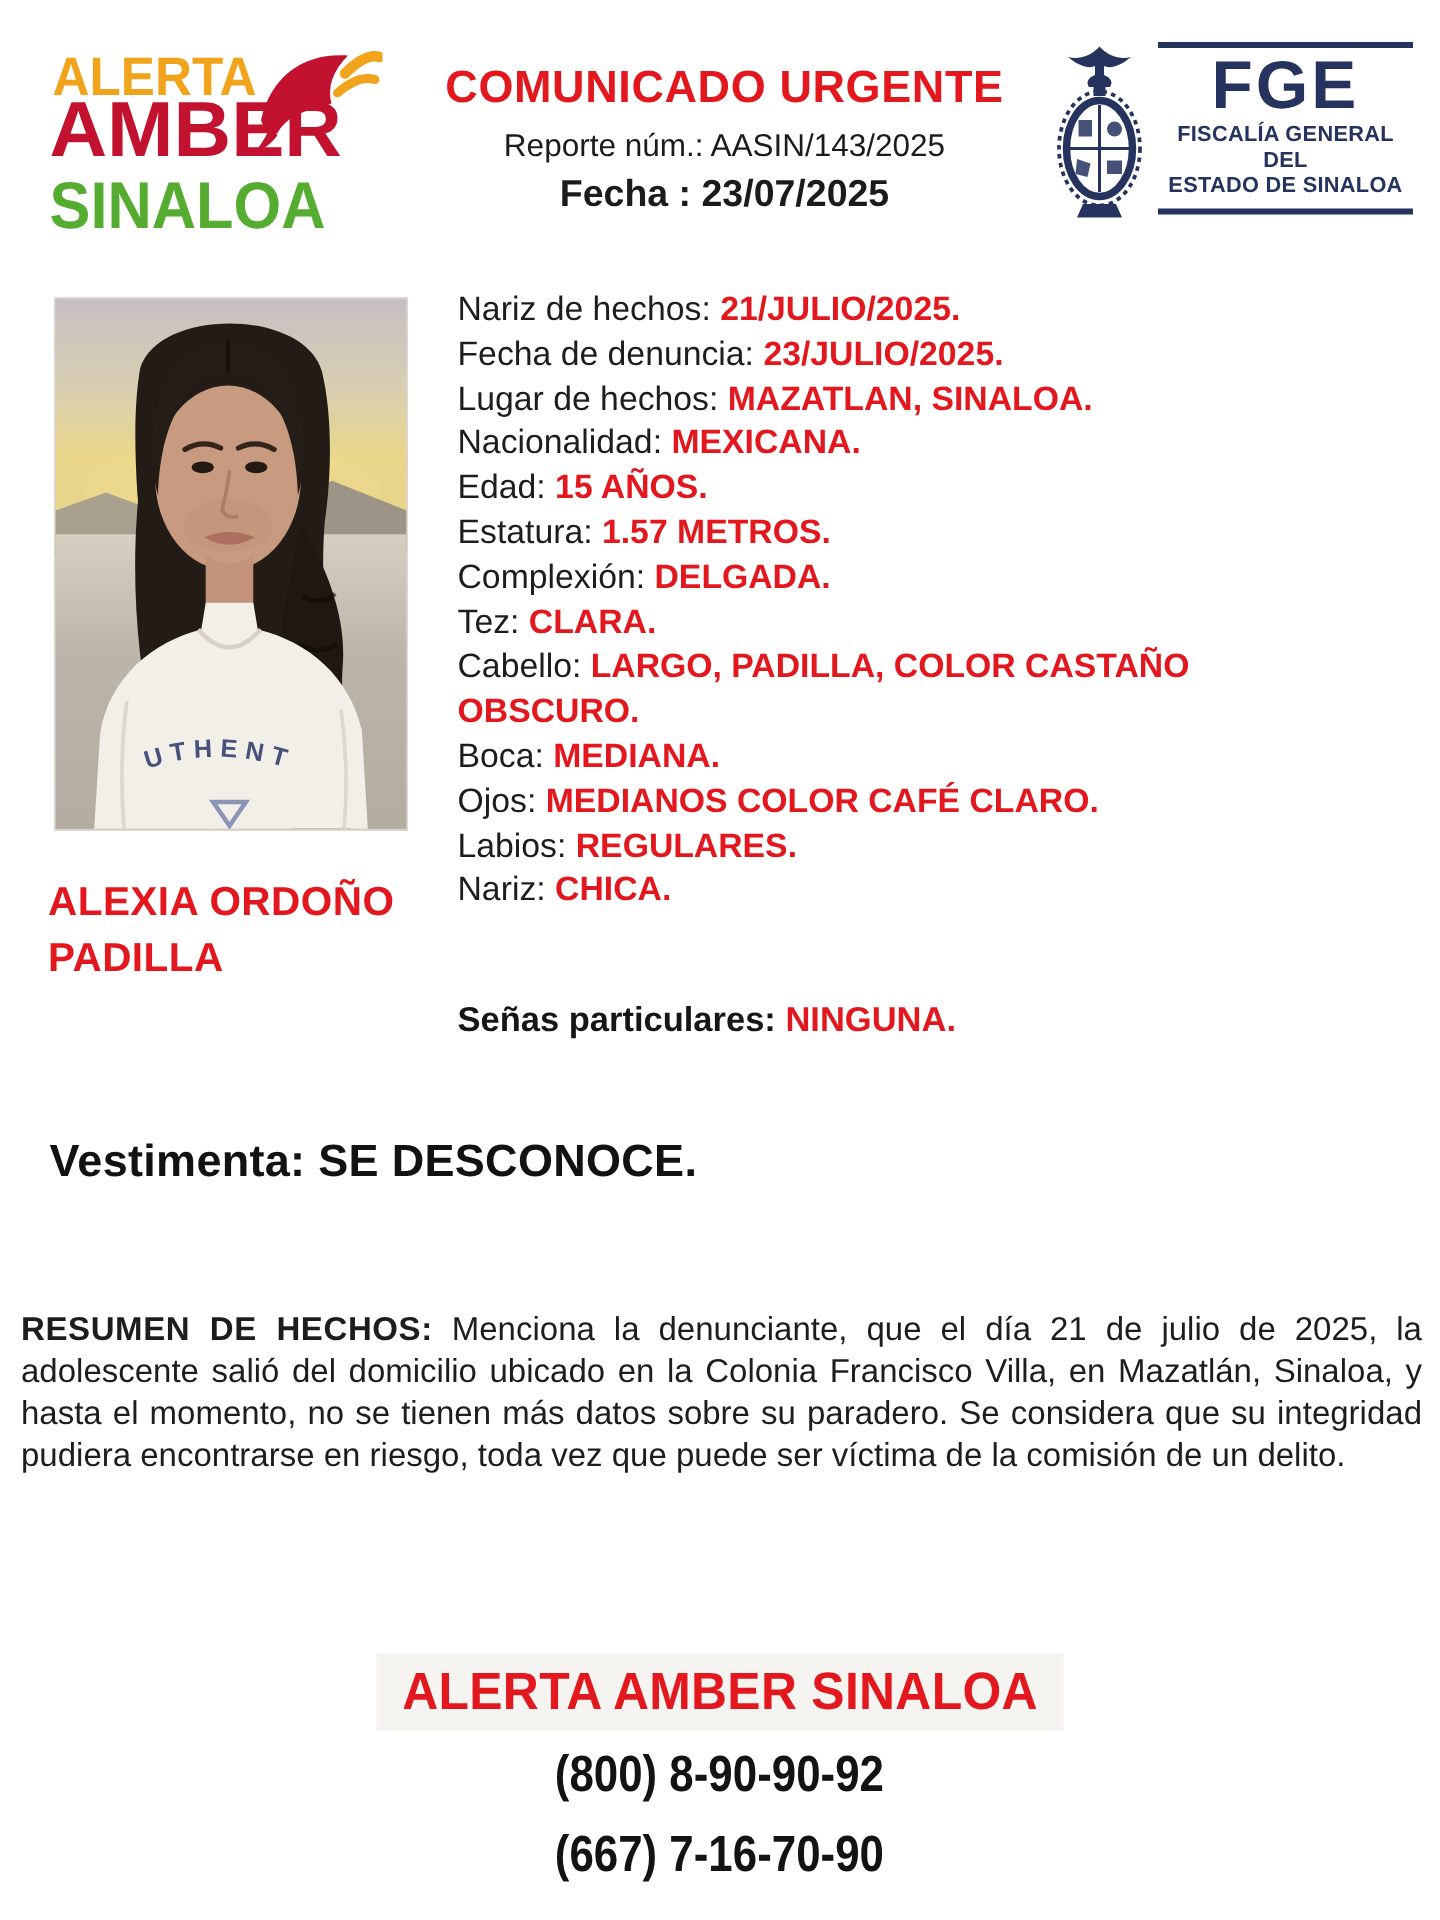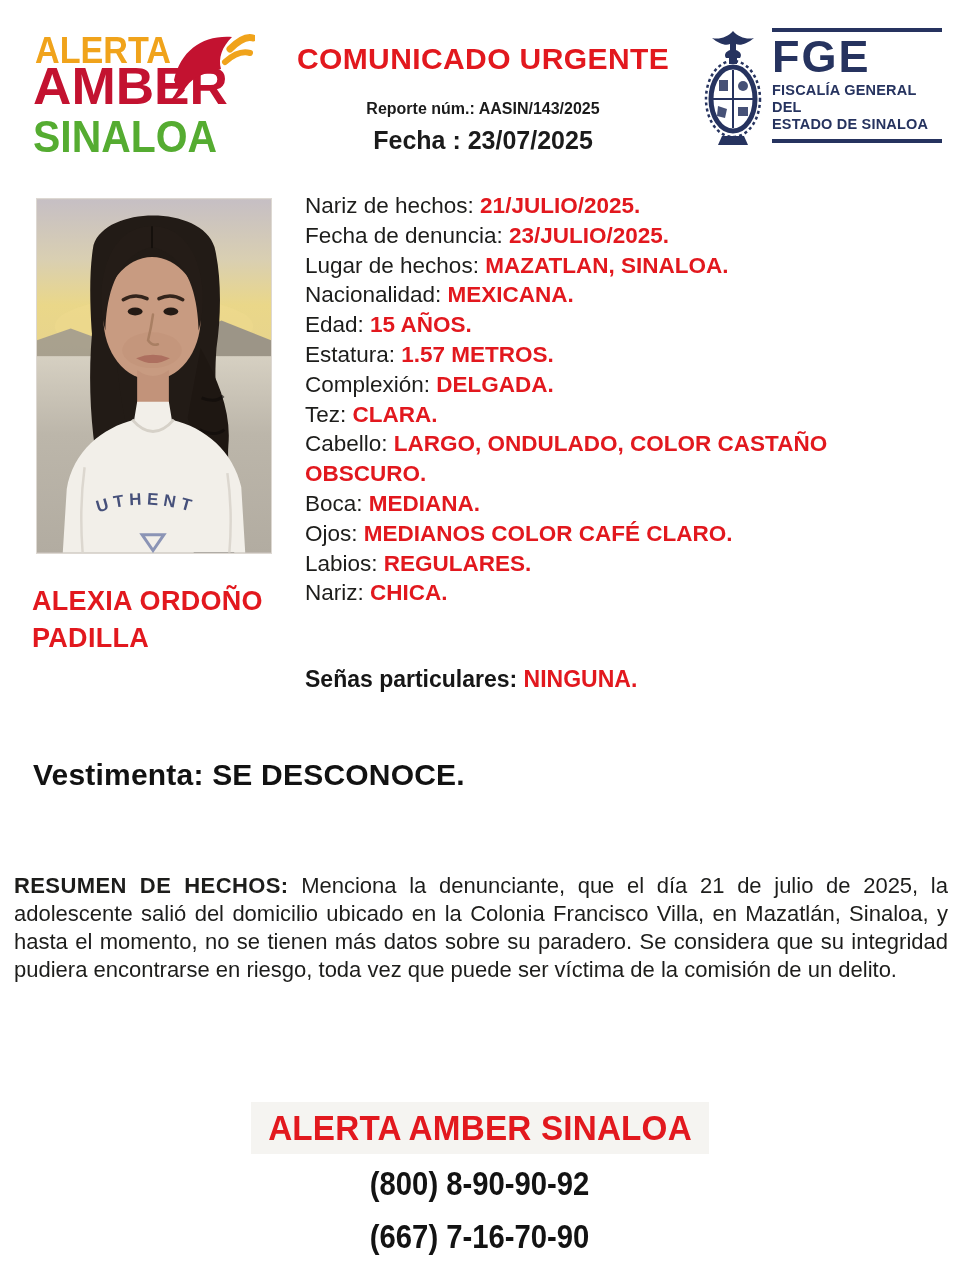--- a/index.html
+++ b/index.html
@@ -4,25 +4,25 @@
 <style>
   html,body{margin:0;padding:0;background:#ffffff;}
   .page{
     position:relative;width:960px;height:1280px;background:#fff;overflow:hidden;
     font-family:"Liberation Sans",sans-serif;color:var(--text,#1d1d1b);padding-left:41px;
   }
   
   .amber-logo{position:absolute;left:33px;top:28px;width:222px;height:132px;}
   .header-center{position:absolute;left:278px;top:42px;width:410px;text-align:center;}
   .hc-title{font-size:30px;font-weight:bold;color:var(--red);letter-spacing:.4px;line-height:34px;}
-  .hc-report{font-size:16px;font-weight:bold;color:#1b1b1b;margin-top:19px;line-height:28px;}
+  .hc-report{font-size:21px;font-weight:normal;color:#1b1b1b;margin-top:8px;line-height:28px;}
   .hc-date{font-size:25px;font-weight:bold;color:#1b1b1b;margin-top:3px;line-height:28px;}
   .fge{position:absolute;left:700px;top:20px;width:246px;height:138px;}
   .fge-emblem{position:absolute;left:4px;top:8px;}
-  .fge-right{margin-left:72px;width:170px;color:var(--navy);}
+  .fge-right{margin-left:72px;width:170px;text-align:center;color:var(--navy);}
   .fge-rule{height:4px;background:var(--navy);margin-top:8px;}
   .fge-acronym{font-size:45px;font-weight:bold;letter-spacing:2px;line-height:50px;}
   .fge-org{font-size:14.5px;font-weight:bold;line-height:17px;letter-spacing:.2px;}
   .fge-rule.bottom{margin-top:6px;}
   
   .photo{position:absolute;left:36px;top:198px;width:236px;height:356px;
          border:1px solid #ddd8d2;box-sizing:border-box;background:#cfc8c4;}
   .photo svg{display:block;}
   .person-name{position:absolute;left:32px;top:583px;width:244px;
                color:var(--red);font-weight:bold;font-size:27px;line-height:37px;letter-spacing:.3px;}
@@ -150,21 +150,21 @@
 
   <div class="details">
       <div><span class="detail-label">Nariz de hechos:</span> <span class="detail-value">21/JULIO/2025.</span></div>
       <div><span class="detail-label">Fecha de denuncia:</span> <span class="detail-value">23/JULIO/2025.</span></div>
       <div><span class="detail-label">Lugar de hechos:</span> <span class="detail-value">MAZATLAN, SINALOA.</span></div>
       <div><span class="detail-label">Nacionalidad:</span> <span class="detail-value">MEXICANA.</span></div>
       <div><span class="detail-label">Edad:</span> <span class="detail-value">15 AÑOS.</span></div>
       <div><span class="detail-label">Estatura:</span> <span class="detail-value">1.57 METROS.</span></div>
       <div><span class="detail-label">Complexión:</span> <span class="detail-value">DELGADA.</span></div>
       <div><span class="detail-label">Tez:</span> <span class="detail-value">CLARA.</span></div>
-      <div><span class="detail-label">Cabello:</span> <span class="detail-value">LARGO, ONDULADO, COLOR CASTAÑO OBSCURO.</span></div>
+      <div><span class="detail-label">Cabello:</span> <span class="detail-value">LARGO, PADILLA, COLOR CASTAÑO OBSCURO.</span></div>
       <div><span class="detail-label">Boca:</span> <span class="detail-value">MEDIANA.</span></div>
       <div><span class="detail-label">Ojos:</span> <span class="detail-value">MEDIANOS COLOR CAFÉ CLARO.</span></div>
       <div><span class="detail-label">Labios:</span> <span class="detail-value">REGULARES.</span></div>
       <div><span class="detail-label">Nariz:</span> <span class="detail-value">CHICA.</span></div>
     </div>
 
   <div class="senas">
     <span class="senas-label">Señas particulares:</span>
     <span> </span>
     <span class="detail-value">NINGUNA.</span>

